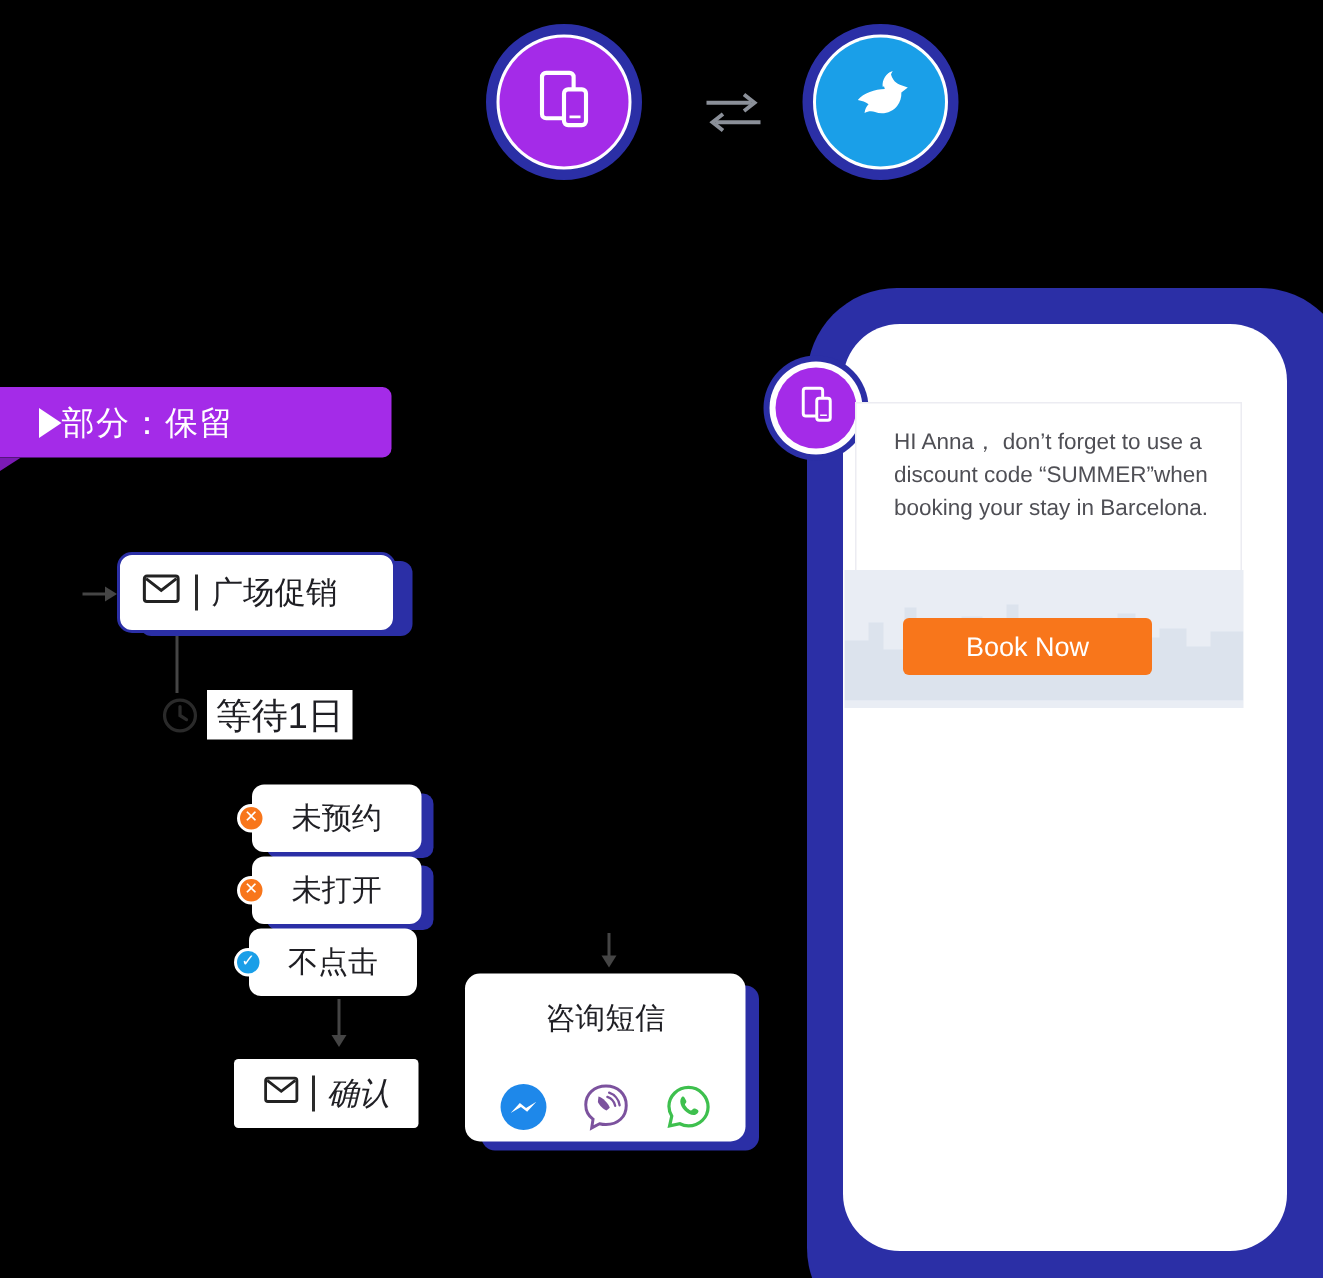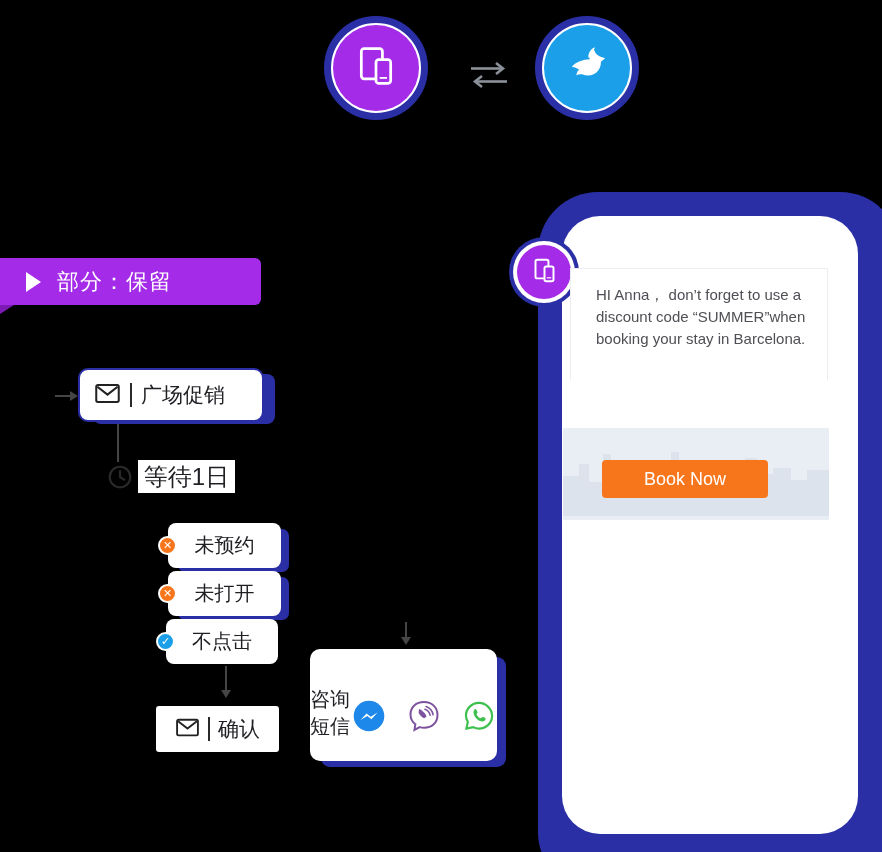--- a/index.html
+++ b/index.html
@@ -18,21 +18,21 @@
 
   
   .ring{position:absolute;width:104px;height:104px;border-radius:50%;border:7px solid var(--navy);
         background:#fff;display:flex;align-items:center;justify-content:center;}
   .ring-inner{width:86px;height:86px;border-radius:50%;display:flex;align-items:center;justify-content:center;}
   .ring-inner.purple{background:var(--purple);}
   .ring-inner.blue{background:var(--blue);}
 
   
   .banner{position:absolute;left:0;top:258px;width:261px;height:47px;background:var(--purple);
-          border-radius:0 6px 6px 0;display:flex;align-items:center;gap:16px;padding-left:26px;}
+          border-radius:0 6px 6px 0;display:flex;align-items:center;gap:0;padding-left:26px;}
   .banner-label{color:#fff;font-size:22px;letter-spacing:1px;}
   .play-tri{width:0;height:0;border-left:15px solid #fff;border-top:10px solid transparent;border-bottom:10px solid transparent;}
   .banner-fold{position:absolute;left:0;top:305px;width:14px;height:9px;background:#7b1ab5;
                clip-path:polygon(0 0,100% 0,0 100%);}
 
   
   .hline{position:absolute;height:2px;background:var(--line);}
   .vline{position:absolute;width:2px;background:var(--line);}
   .arrow-right{position:absolute;width:0;height:0;border-left:8px solid var(--line);
                border-top:5px solid transparent;border-bottom:5px solid transparent;}
@@ -54,40 +54,40 @@
   .cond1{left:168px;top:523px;width:113px;height:45px;}
   .cond2{left:168px;top:571px;width:113px;height:45px;}
   .cond3{left:166px;top:619px;width:112px;height:45px;}
   .badge-dot{position:absolute;left:-10px;top:13px;width:19px;height:19px;border-radius:50%;
              border:2px solid #fff;display:flex;align-items:center;justify-content:center;
              color:#fff;font-size:11px;font-weight:bold;line-height:1;}
   .dot-orange{background:var(--orange);}
   .dot-blue{background:var(--blue);}
 
   .node-email2{left:156px;top:706px;width:123px;height:46px;border-radius:3px;
-               justify-content:center;gap:8px;}
+               justify-content:center;gap:8px;font-style:italic;}
 
   .sms-box{position:absolute;left:310px;top:649px;width:187px;height:112px;background:#fff;
            border-radius:10px;box-shadow:10px 7px 0 -1px var(--navy);
-           display:flex;align-items:center;padding-top:16px;}
+           display:flex;flex-direction:column;align-items:center;padding-top:16px;justify-content:space-between;}
   .sms-title{font-size:20px;color:var(--ink);}
   .sms-icons{display:flex;gap:19px;margin-top:10px;}
 
   
   .phone-body{position:absolute;left:538px;top:192px;width:362px;height:700px;background:var(--navy);border-radius:60px;}
   .phone-screen{position:absolute;left:562px;top:216px;width:296px;height:618px;background:#fff;border-radius:38px;}
   .badge-outer{position:absolute;left:509px;top:237px;width:70px;height:70px;border-radius:50%;background:var(--navy);
                display:flex;align-items:center;justify-content:center;}
   .badge-ring{width:62px;height:62px;border-radius:50%;background:#fff;display:flex;align-items:center;justify-content:center;}
   .badge-inner{width:54px;height:54px;border-radius:50%;background:var(--purple);display:flex;align-items:center;justify-content:center;}
 
   .msg-text{position:absolute;left:570px;top:268px;width:258px;height:112px;background:#fff;
             border:1px solid #ececf2;border-bottom:none;padding:15px 14px 0 25px;
             font-size:15px;line-height:22px;color:#4f4f55;}
-  .msg-band{position:absolute;left:563px;top:380px;width:266px;height:92px;background:#e9edf4;overflow:hidden;margin-top:48px;}
+  .msg-band{position:absolute;left:563px;top:380px;width:266px;height:92px;background:#e9edf4;overflow:hidden;}
   .skyline{position:absolute;left:0;bottom:0;}
   .book-btn{position:absolute;left:39px;top:32px;width:166px;height:38px;background:var(--orange);
             border:none;border-radius:4px;color:#fff;font-size:18px;cursor:pointer;
             font-family:"Liberation Sans","DejaVu Sans",sans-serif;}
 </style>
 </head>
 <body>
 
 <div class="canvas">
 

